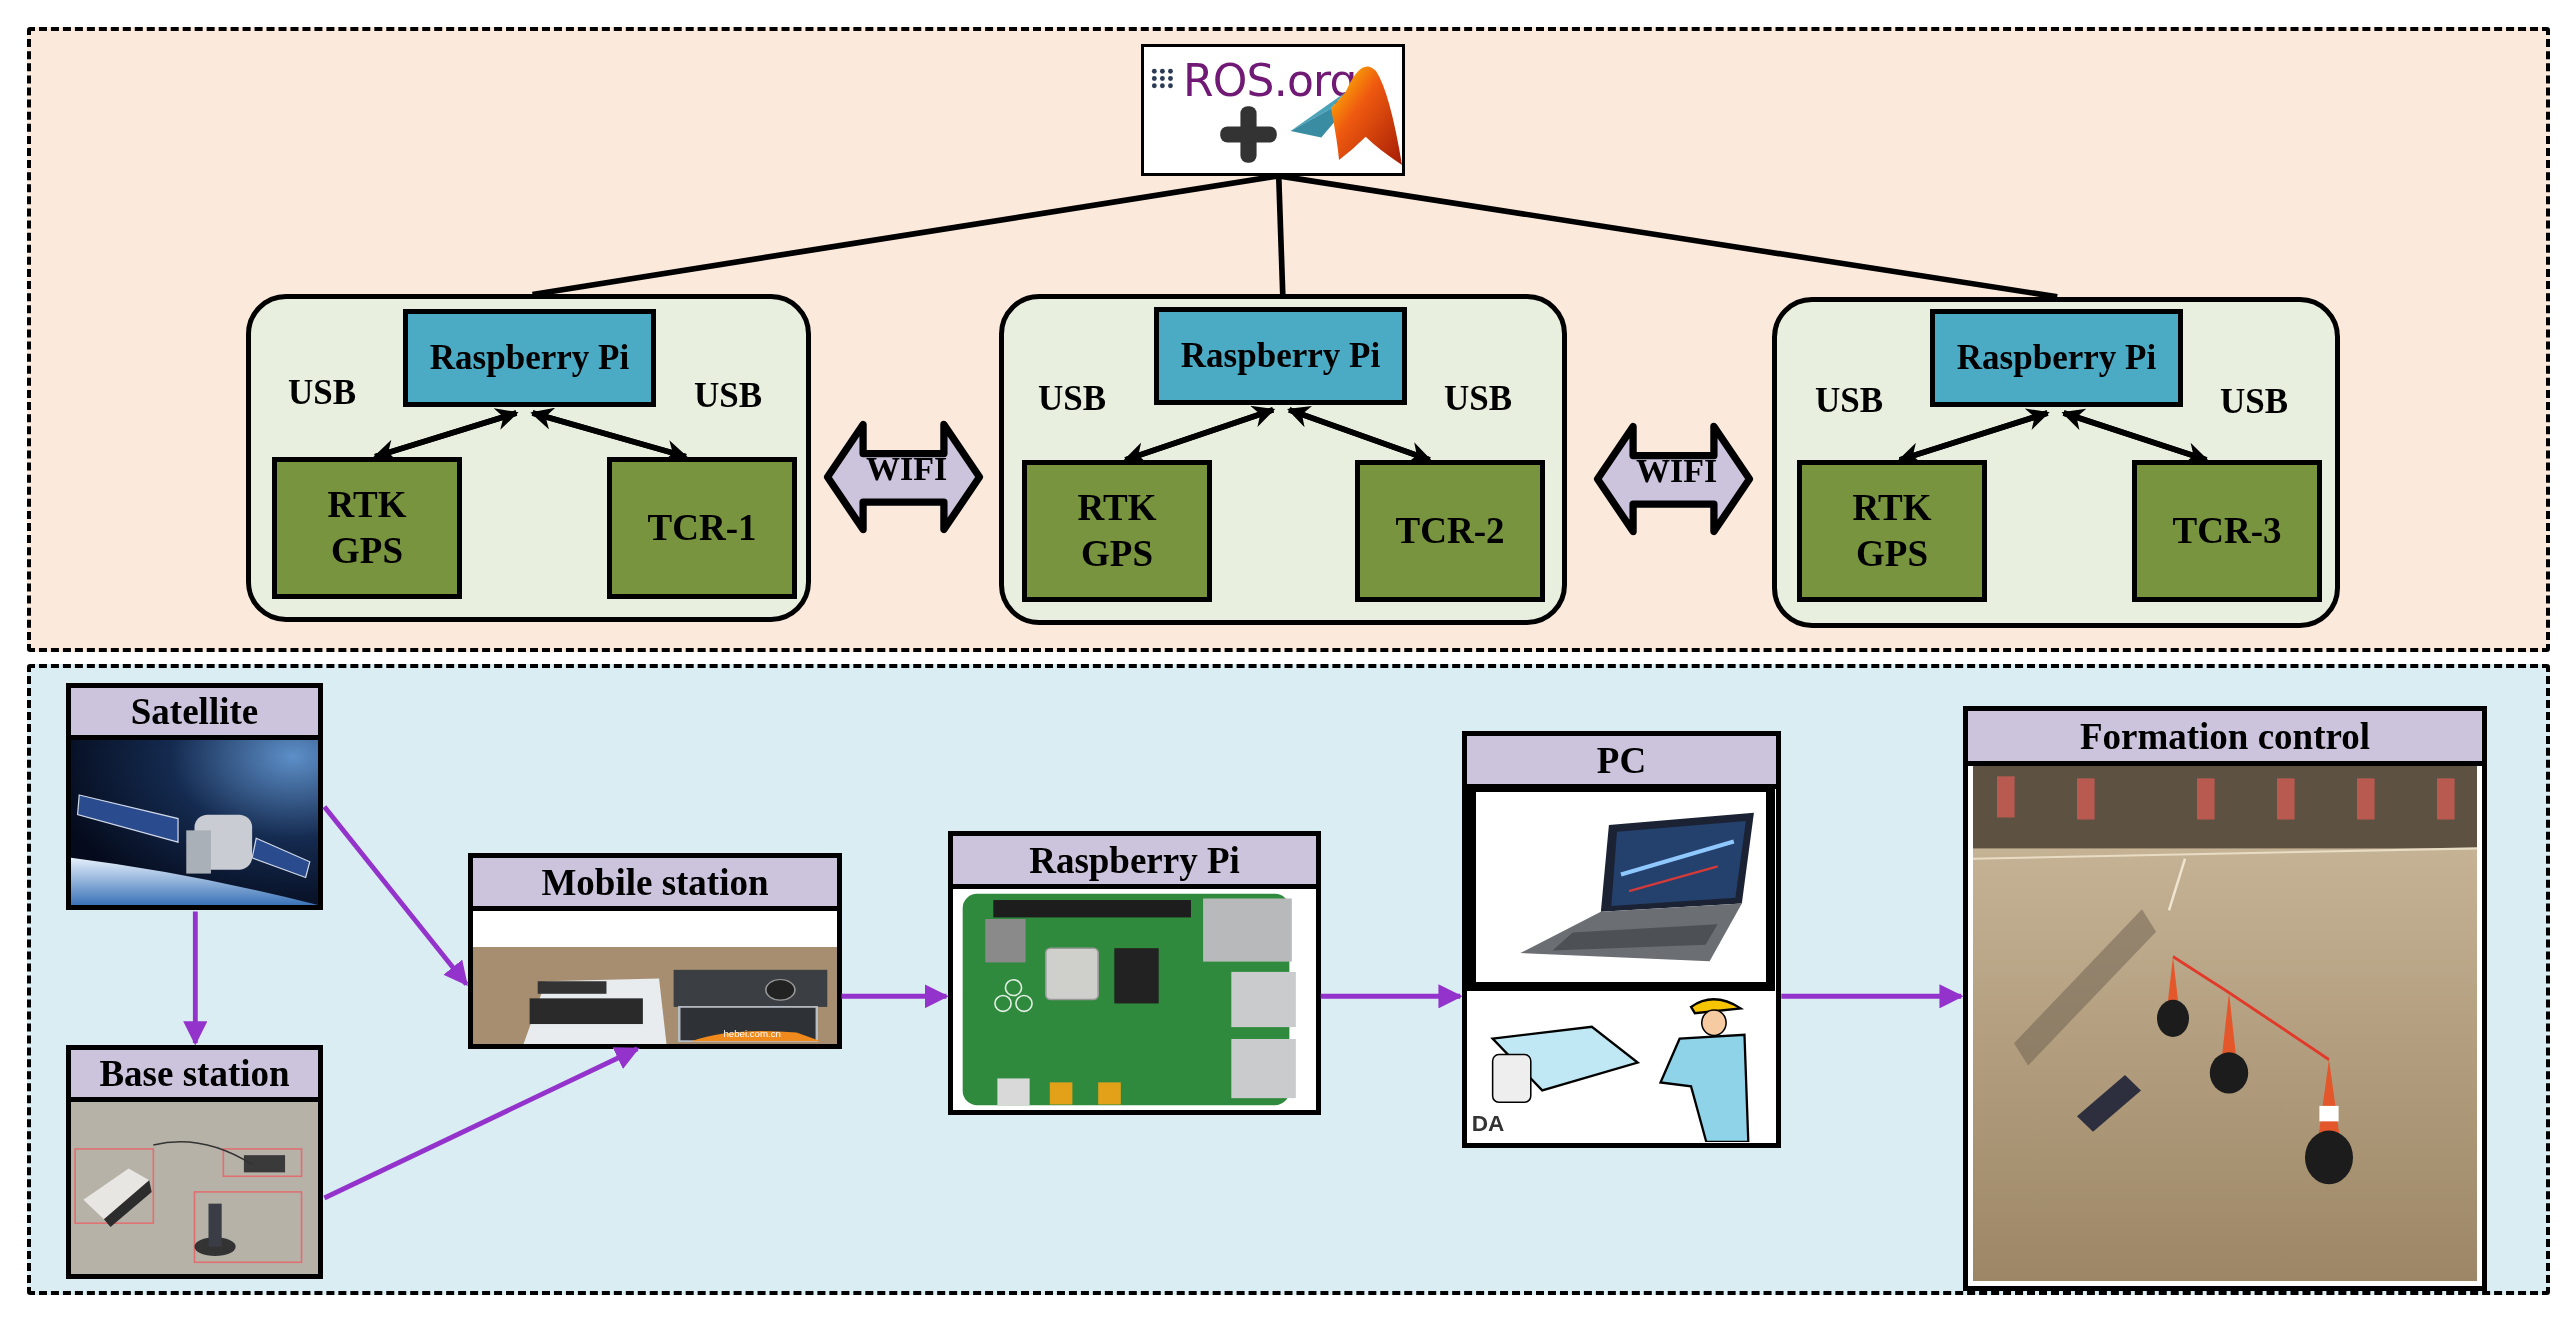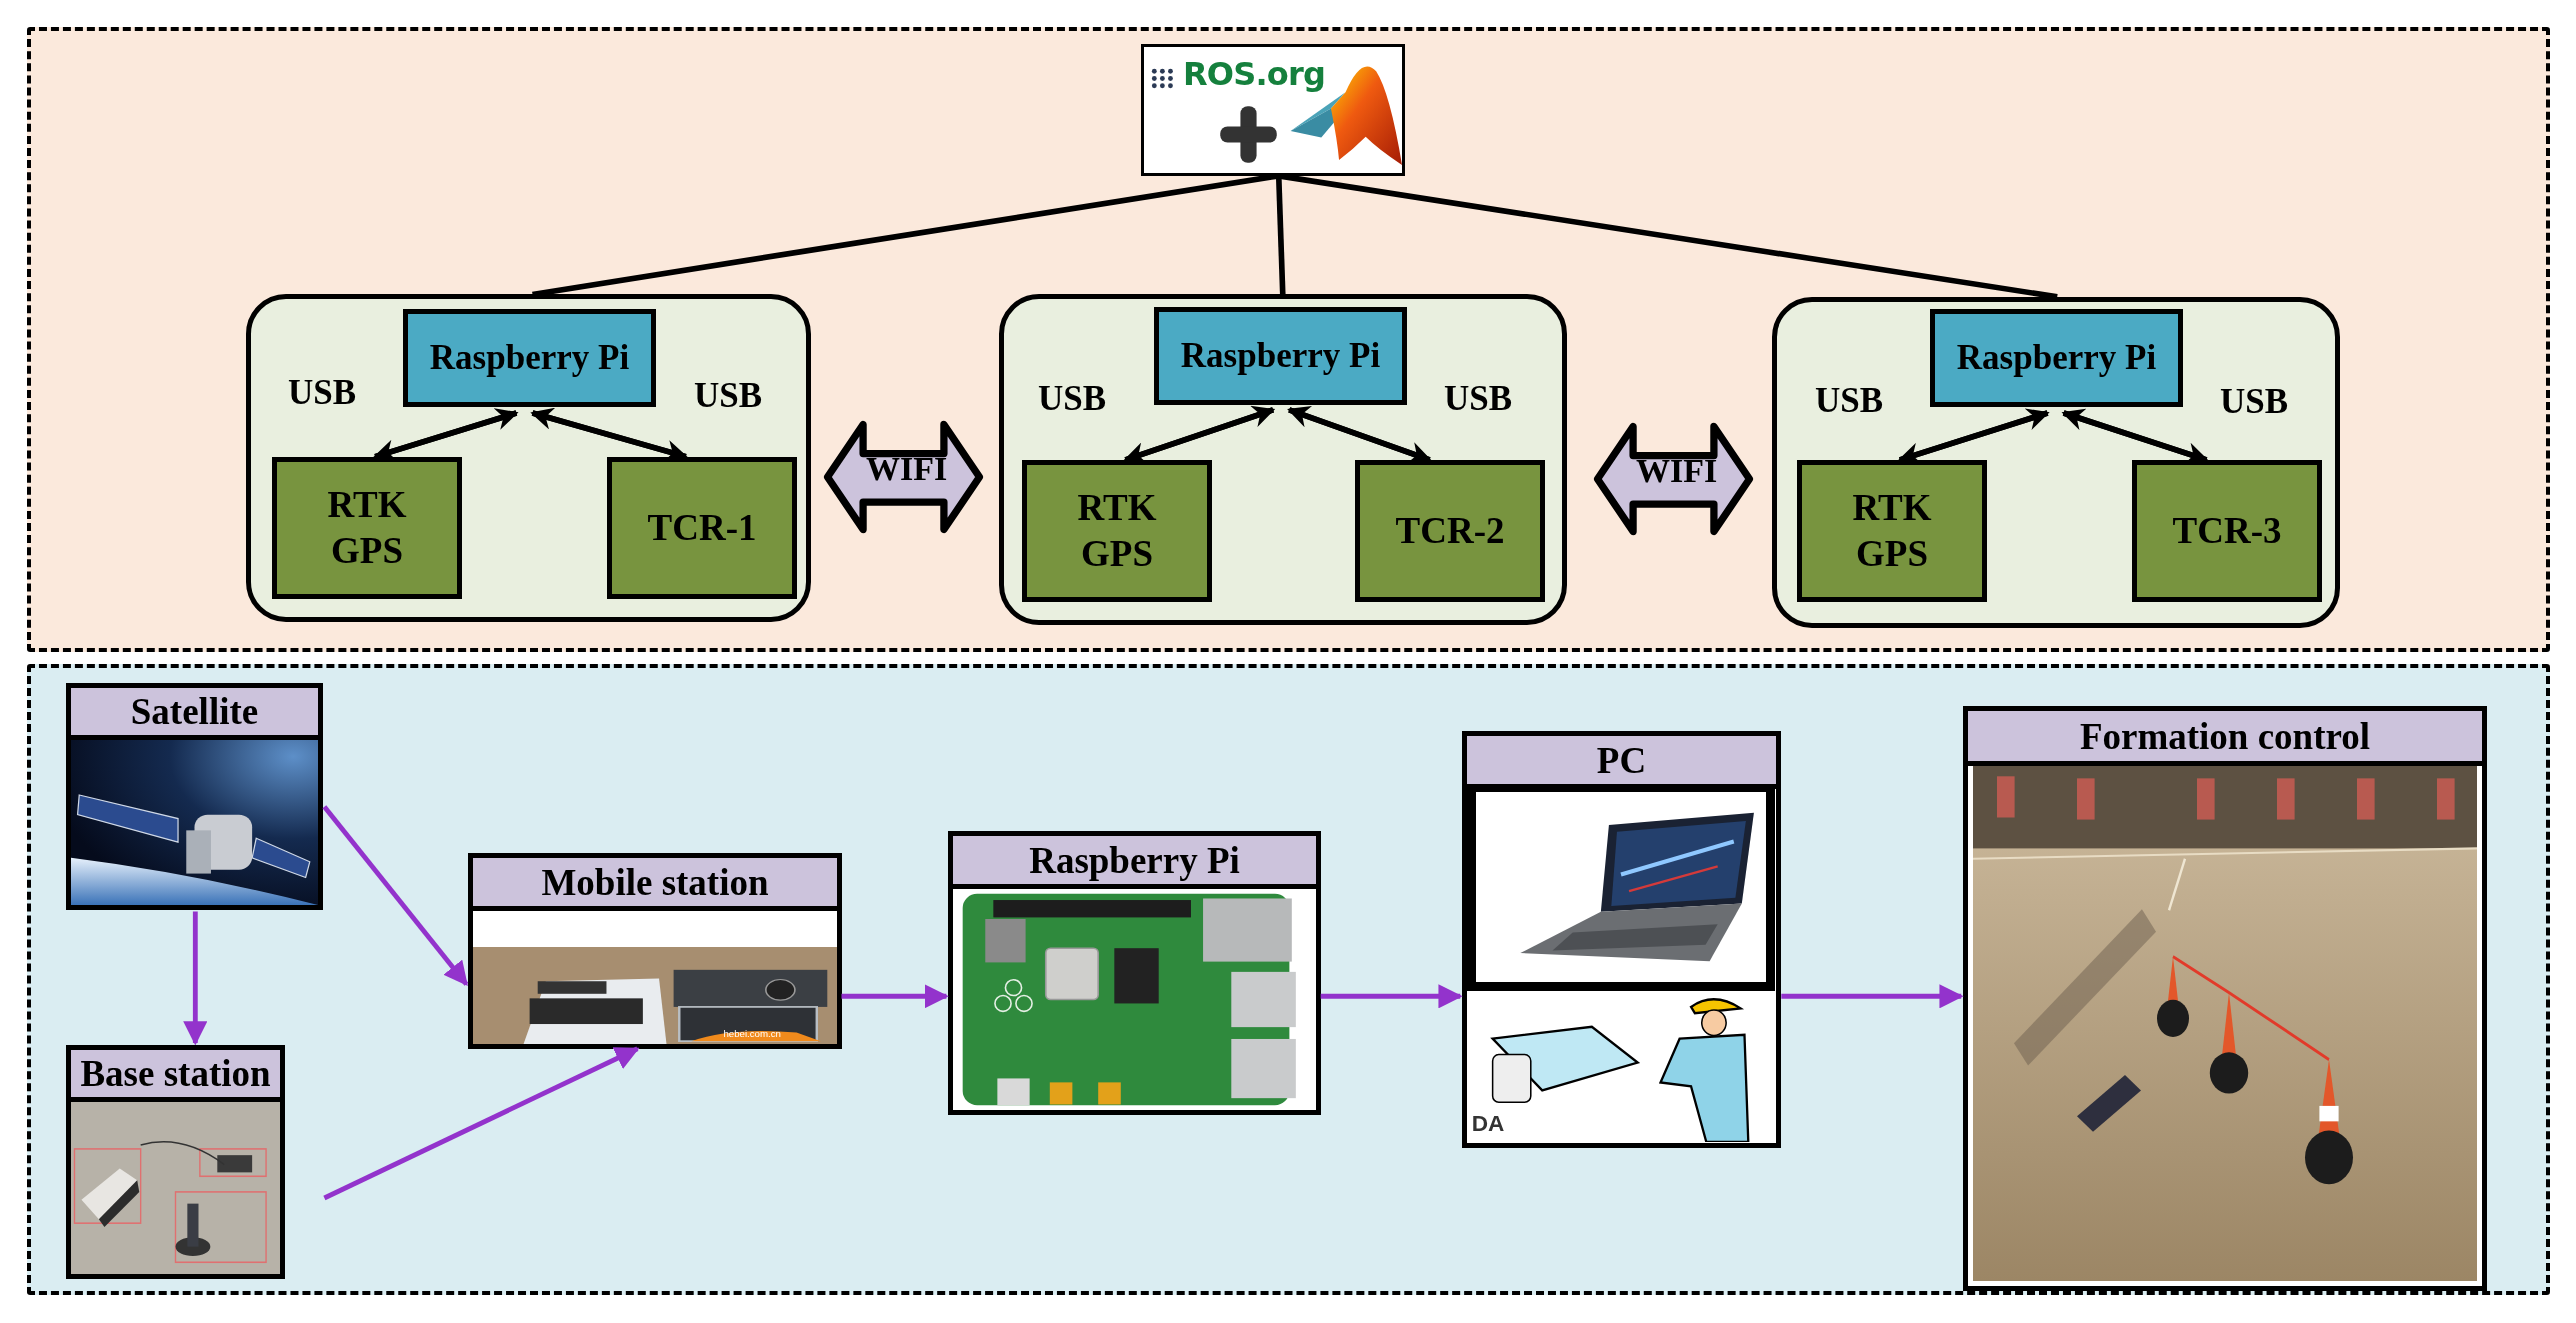--- a/index.html
+++ b/index.html
@@ -2,21 +2,21 @@
 <html style="font-size:13px"><head>
 <meta charset="utf-8">
 <style>
   html, body { margin:0; padding:0; background:#ffffff; }
   body { width:2576px; height:1323px; position:relative; overflow:hidden; font-family:"Liberation Serif", serif; }
   .abs { position:absolute; box-sizing:border-box; }
   .panel-top { left:27px; top:27px; width:2523px; height:625px; background:#fbe9dc; border:4.8px dashed #000; border-radius:3.2px; }
   .panel-bot { left:27px; top:664px; width:2523px; height:631px; background:#daedf2; border:4.8px dashed #000; border-radius:3.2px; }
 
   .logo-box { left:1141px; top:44px; width:264px; height:132px; background:#fff; border:3.2px solid #000; }
-  .ros-text { position:absolute; left:21px; top:8px; font-family:"DejaVu Sans", sans-serif; font-size:32px; color:#15803d; letter-spacing:-0.8px;font-weight:bold; }
+  .ros-text { position:absolute; left:21px; top:8px; font-family:"DejaVu Sans", sans-serif; font-size:44px; color:#701a75; letter-spacing:-0.8px; }
   .ros-dots { position:absolute; left:6.5px; top:21px; width:26px; height:21px; }
   .plus { position:absolute; left:73px; top:56px; width:63px; height:63px; }
   .matlab { position:absolute; left:145px; top:13px; width:113px; height:113px; }
 
   .module { border:5.6px solid #000; border-radius:40px; background:#e9efdf; }
   .rpi { border:5.6px solid #000; background:#4baac4; font-weight:bold; font-size:35px; display:flex; align-items:center; justify-content:center; }
   .green { border:5.6px solid #000; background:#78943f; font-weight:bold; font-size:37px; display:flex; align-items:center; justify-content:center; text-align:center; line-height:1.25; white-space:pre-line; }
   .usb { font-weight:bold; font-size:35px; }
   .wifi-label { font-weight:bold; font-size:34px; }
 
@@ -116,21 +116,21 @@
       <rect width="300" height="210" fill="url(#space)"></rect>
       <path d="M0 150 Q150 170 300 210 L0 210 Z" fill="url(#earth)"></path>
       <polygon points="10,70 130,100 130,130 8,95" fill="#2b4b8f" stroke="#cfd8e6" stroke-width="1.5"></polygon>
       <polygon points="225,125 290,155 285,175 220,150" fill="#2b4b8f" stroke="#cfd8e6" stroke-width="1.5"></polygon>
       <rect x="150" y="95" width="70" height="70" rx="16" fill="#c9ccd2"></rect>
       <rect x="140" y="115" width="30" height="55" fill="#aab0b8"></rect>
     </svg>
   </div>
 </div>
 
-<div class="abs card" style="left:66px;top:1045px;width:219px;height:234px;">
+<div class="abs card" style="left:66px;top:1045px;width:257px;height:234px;">
   <div class="card-title" style="height:52px;">Base station</div>
   <div class="card-img" style="top:52px;">
     <svg width="100%" height="100%" viewBox="0 0 300 220" preserveAspectRatio="none">
       <rect width="300" height="220" fill="#b7b2a8"></rect>
       <rect x="5" y="60" width="95" height="95" fill="none" stroke="#e07070" stroke-width="2"></rect>
       <polygon points="15,125 70,85 95,100 40,150" fill="#e8e6e2"></polygon>
       <polygon points="40,150 95,100 98,115 48,160" fill="#2c2c2c"></polygon>
       <rect x="185" y="60" width="95" height="35" fill="none" stroke="#e07070" stroke-width="2"></rect>
       <rect x="210" y="68" width="50" height="22" fill="#3a3a3a"></rect>
       <rect x="150" y="115" width="130" height="90" fill="none" stroke="#e07070" stroke-width="2"></rect>

